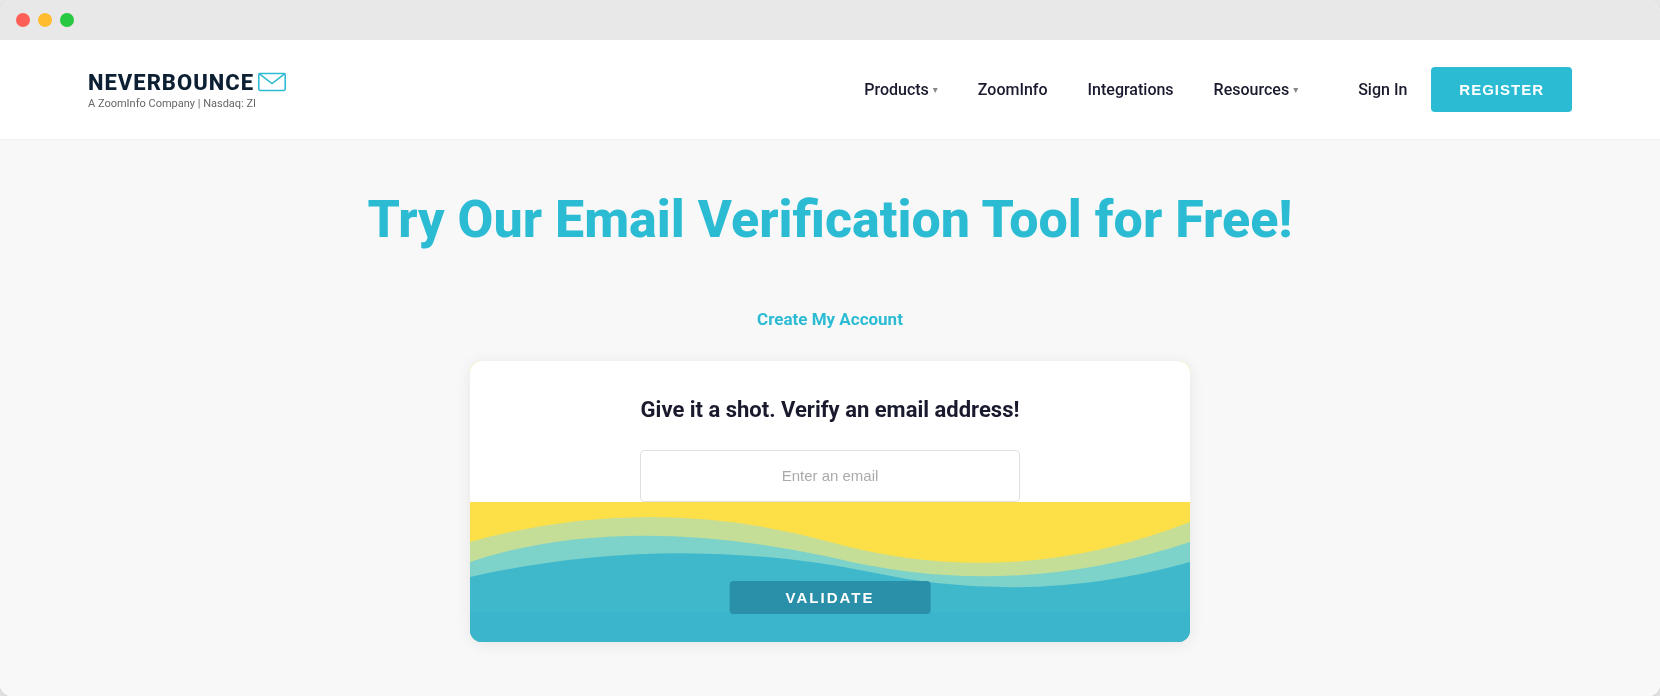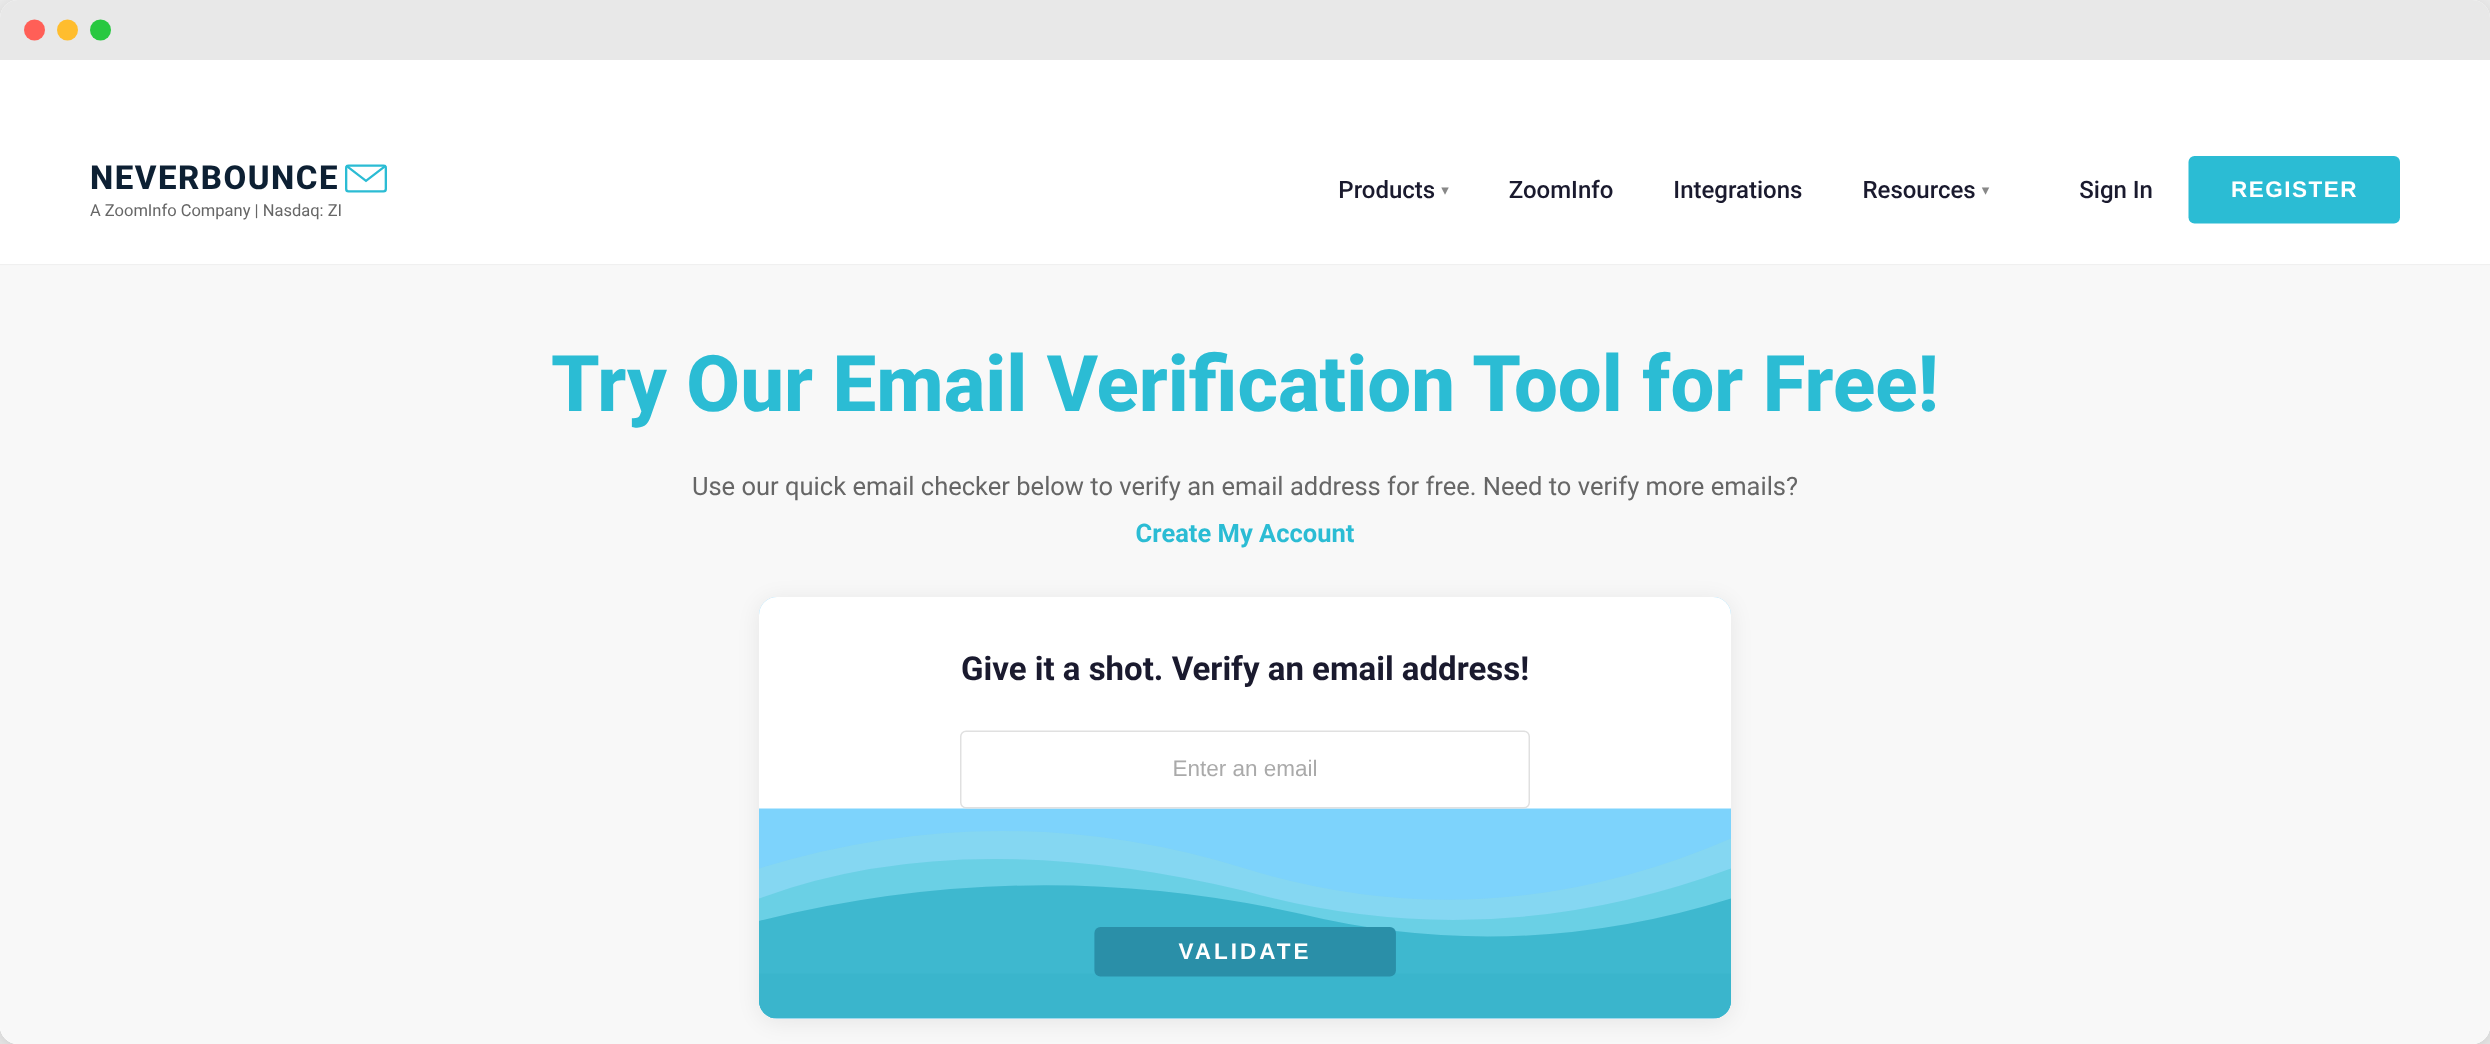--- a/index.html
+++ b/index.html
@@ -48,25 +48,24 @@
       background: #ffffff;
       overflow: hidden;
       display: flex;
       flex-direction: column;
     }
 
     
     .navbar {
       display: flex;
       align-items: center;
-      padding: 0 60px;
+      padding: 0 88px;
       height: 100px;
       border-bottom: 1px solid #f0f0f0;
       background: #ffffff;
-      margin-top: 37px;
     }
 
     .logo-area {
       display: flex;
       flex-direction: column;
       margin-right: auto;
     }
 
     .logo-text {
       font-size: 22px;
@@ -179,22 +178,22 @@
       font-weight: 700;
       cursor: pointer;
       text-decoration: none;
       margin-bottom: 32px;
       display: block;
       text-align: center;
     }
 
     
     .verify-card {
-      width: 648px;
-      background: #7dd3fc;
+      width: 720px;
+      background: #fde047;
       border-radius: 12px;
       box-shadow: 0 2px 16px rgba(0,0,0,0.08);
       overflow: hidden;
       position: relative;
     }
 
     .card-top {
       padding: 36px 40px 0;
       text-align: center;
       background: #ffffff;
@@ -315,21 +314,21 @@
         <span class="sign-in">Sign In</span>
         <button class="register-btn">REGISTER</button>
       </div>
     </nav>
 
     <div class="main-content">
 
       <h1 class="headline">Try Our Email Verification Tool for Free!</h1>
 
       <p class="subtext">
-        <span>Use our quick email checker below to verify an email address for free. Need to verify more emails?</span><br>
+        <br>
       </p>
 
       <a class="create-account-link">Create My Account</a>
 
       <div class="verify-card">
         <div class="card-top">
           <div class="card-title">Give it a shot. Verify an email address!</div>
           <div class="email-input-wrap">
             <input class="email-input" type="email" placeholder="Enter an email" style="">
           </div>

